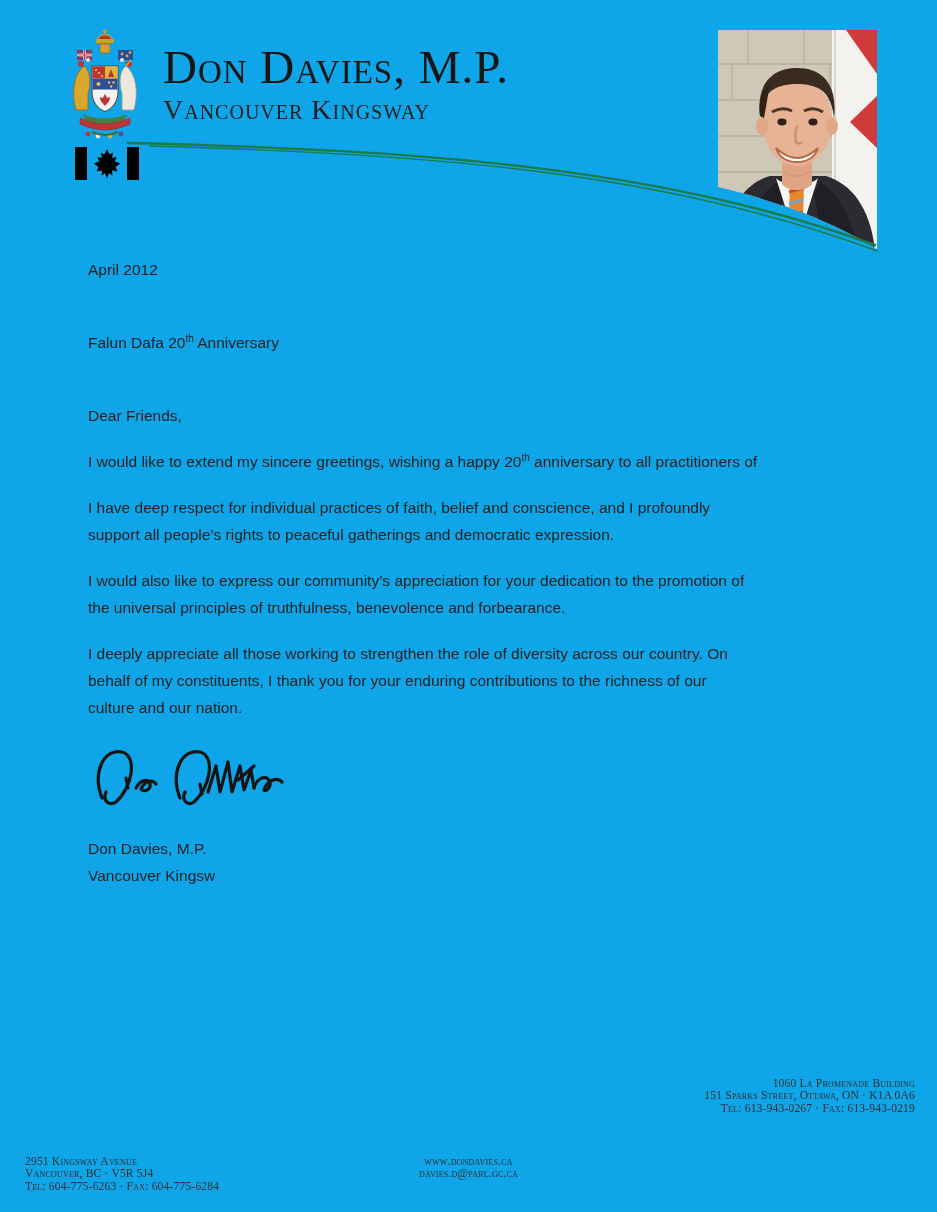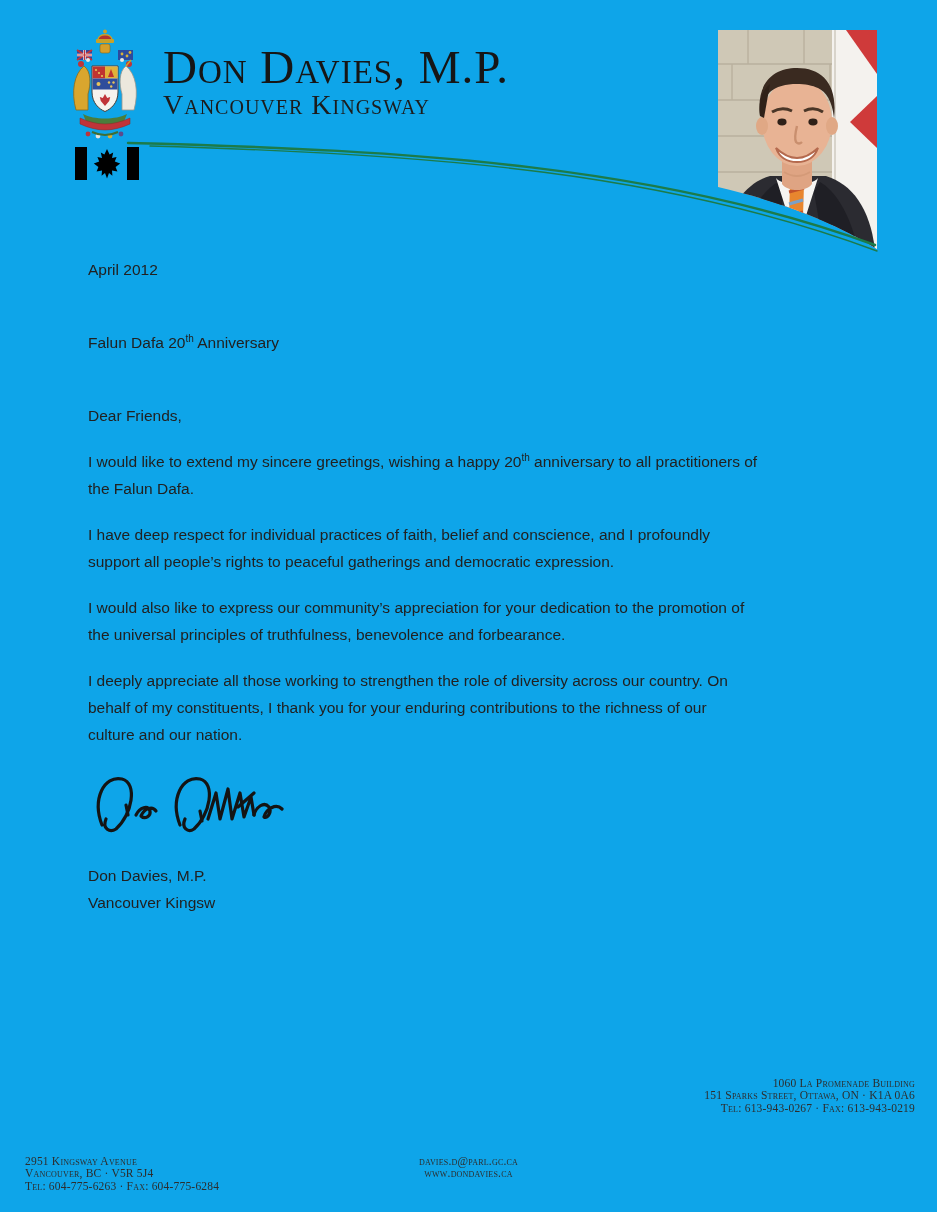--- a/index.html
+++ b/index.html
@@ -14,21 +14,21 @@
   .flagmark { position:absolute; left:75px; top:147px; z-index:3; }
   .header-title { position:absolute; left:163px; top:44px; z-index:3; }
   .header-name {
     font-family:"Liberation Serif", serif; font-variant:small-caps;
     font-size:47px; line-height:1.0; letter-spacing:1px; color:#161616;
     white-space:nowrap;
   }
   .header-riding {
     font-family:"Liberation Serif", serif; font-variant:small-caps;
     font-size:28px; line-height:1.0; letter-spacing:1px; color:#1c1c1c;
-    white-space:nowrap;
+    margin-top:5px; white-space:nowrap;
   }
   .photo  { position:absolute; left:718px; top:30px; z-index:1; }
   .swoosh { position:absolute; left:0; top:0; z-index:2; pointer-events:none; }
 
   
   .letter { position:absolute; left:88px; top:256px; width:800px;
             font-size:15.5px; line-height:27px; color:#212121; z-index:3; }
   .letter p { margin:0 0 19px 0; }
   .letter p.gap-lg { margin-bottom:46px; }
   .ln { display:block; white-space:nowrap; }
@@ -190,21 +190,20 @@
 
   <div class="letter">
     <p class="gap-lg">April 2012</p>
 
     <p class="gap-lg"><span>Falun Dafa 20</span><sup class="ss">th</sup><span> Anniversary</span></p>
 
     <p>Dear Friends,</p>
 
     <p>
       <span class="ln"><span>I would like to extend my sincere greetings, wishing a happy 20</span><sup class="ss">th</sup><span> anniversary to all practitioners of</span></span>
-      <span class="ln">the Falun Dafa.</span>
     </p>
 
     <p>
       <span class="ln">I have deep respect for individual practices of faith, belief and conscience, and I profoundly</span>
       <span class="ln">support all people’s rights to peaceful gatherings and democratic expression.</span>
     </p>
 
     <p>
       <span class="ln">I would also like to express our community’s appreciation for your dedication to the promotion of</span>
       <span class="ln">the universal principles of truthfulness, benevolence and forbearance.</span>
@@ -238,22 +237,22 @@
     </div>
   </div>
 
   <div class="footer-col footer-left">
     <div>2951 Kingsway Avenue</div>
     <div>Vancouver, BC · V5R 5J4</div>
     <div>Tel: 604-775-6263 · Fax: 604-775-6284</div>
   </div>
 
   <div class="footer-col footer-center">
+    <div>www.dondavies.ca</div>
     <div>davies.d@parl.gc.ca</div>
-    <div>www.dondavies.ca</div>
   </div>
 
   <div class="footer-col footer-right">
     <div>1060 La Promenade Building</div>
     <div>151 Sparks Street, Ottawa, ON · K1A 0A6</div>
     <div>Tel: 613-943-0267 · Fax: 613-943-0219</div>
   </div>
 
 </div>
 

